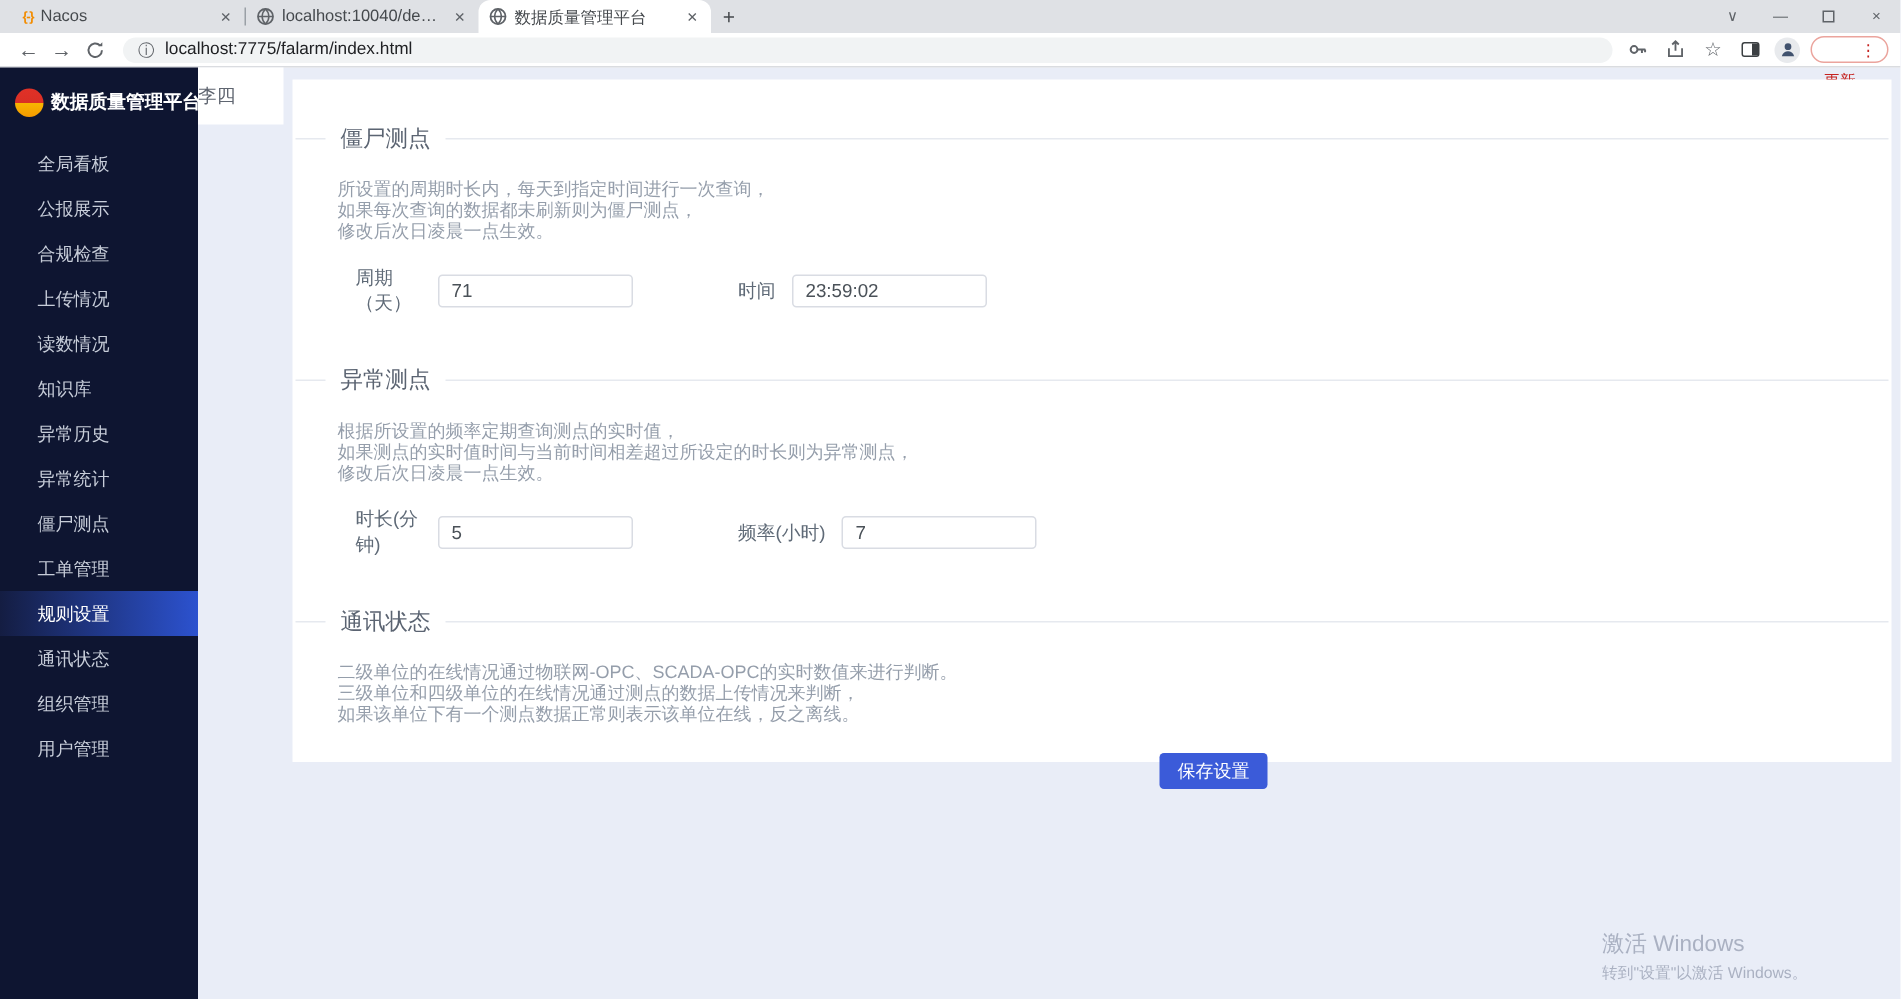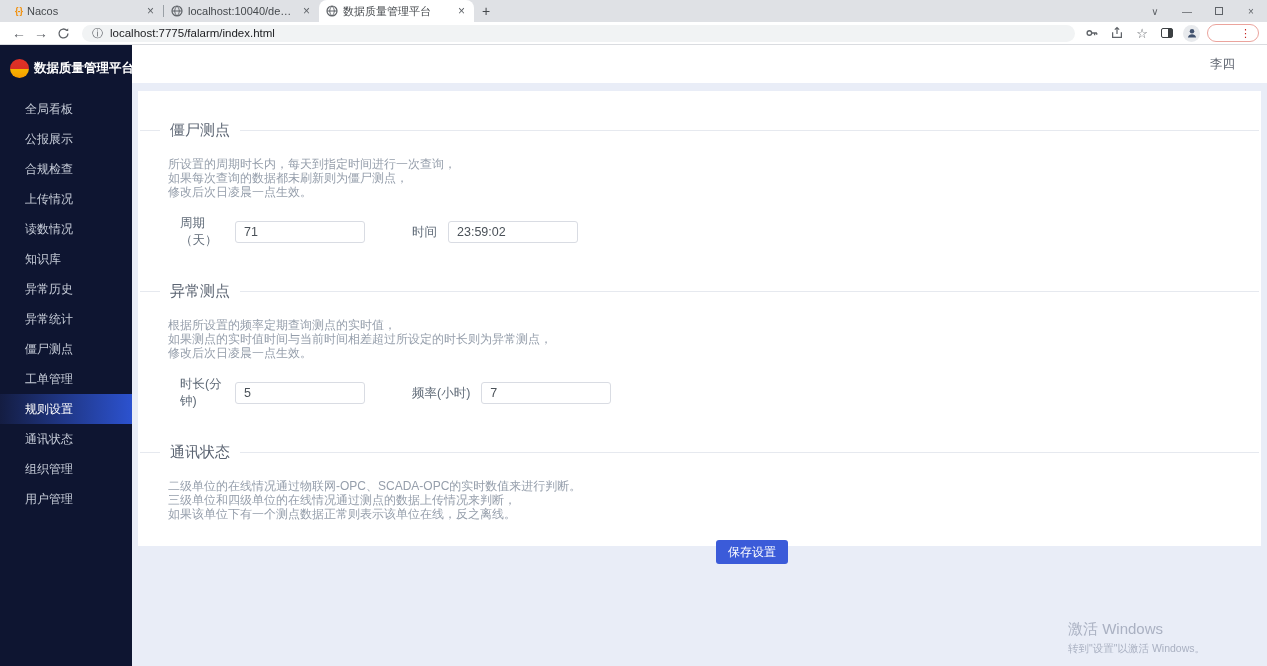--- a/index.html
+++ b/index.html
@@ -49,38 +49,38 @@
   
   .page { display:flex; height:621px; }
   .sidebar { width:132px; background:#0e1531; flex-shrink:0; color:#c7cdd9; }
   .brand { display:flex; align-items:center; padding:14px 10px 16px 10px; }
   .logo { width:19px; height:19px; border-radius:50%; flex-shrink:0;
           background:linear-gradient(180deg,#e03127 0%,#d92f25 52%,#f7b500 52%,#f59a00 100%); }
   .brand-title { color:#ffffff; font-size:12.5px; font-weight:bold; margin-left:5px; white-space:nowrap; }
   .menu-item { height:30px; line-height:30px; padding-left:25px; font-size:12px; cursor:pointer; }
   .menu-item.active { background:linear-gradient(90deg,#141d42 0%,#2c52cf 100%); color:#ffffff; }
 
-  .right-col { flex:1; display:flex; flex-direction:column; }
+  .right-col { flex:1; display:flex; flex-direction:row; }
   .appheader { height:38px; background:#ffffff; display:flex; align-items:center;
                justify-content:flex-end; padding-right:32px; }
   .username { font-size:12.5px; color:#5f6570; cursor:pointer; }
   .content { flex:1; position:relative; padding:8px 6px 0 6px; }
   .panel { background:#ffffff; height:455px; padding-top:30px; }
 
   .divider { display:flex; align-items:center; margin:0 2px; }
   .divider.gap { margin-top:33px; }
   .divider::before { content:""; width:20px; height:1px; background:#e6e9ef; }
   .divider::after { content:""; flex:1; height:1px; background:#e6e9ef; }
   .sec-title { padding:0 10px; font-size:15px; color:#5b6472; white-space:nowrap; }
 
   .desc { margin:17px 30px 0 30px; font-size:12px; line-height:14px; color:#959eab; }
   .form-row { display:flex; align-items:center; margin:16px 30px 0 30px; }
   .f-label { font-size:12.5px; color:#5f6a77; }
   .f-label.l1 { width:55px;margin-left:12px; }
-  .f-label.l2 { margin-left:47px; margin-right:11px; }
+  .f-label.l2 { margin-left:70px; margin-right:11px; }
   .txt-input { width:130px; height:22px; border:1px solid #d9dce3; border-radius:3px;
                padding:0 8px; font-size:12.5px; color:#4a5158; outline:none;
                font-family:"Liberation Sans","DejaVu Sans",sans-serif; }
   .btn-row { margin-top:19px; padding-left:578px; }
   .save-btn { background:#3b5bd9; color:#ffffff; border:none; border-radius:3px;
               height:24px; padding:0 12px; font-size:12px; cursor:pointer;
               font-family:"Liberation Sans","DejaVu Sans",sans-serif; }
 
   .watermark { position:absolute; right:62px; bottom:10px; color:#aab1c2; }
   .wm1 { font-size:15px; }

